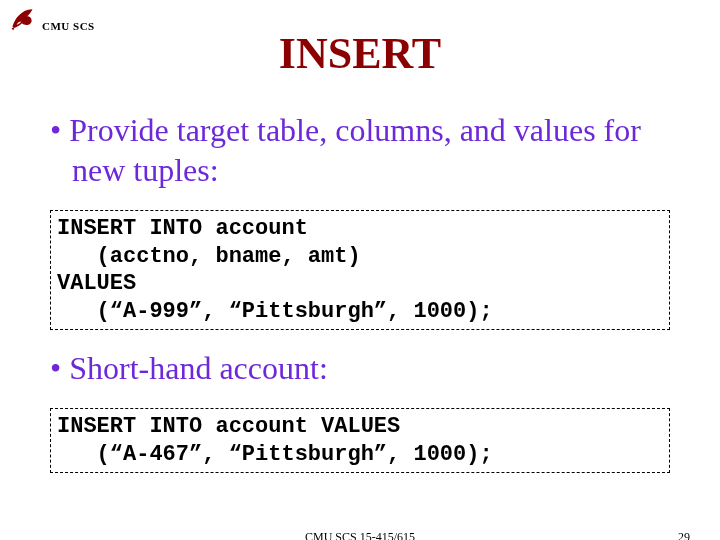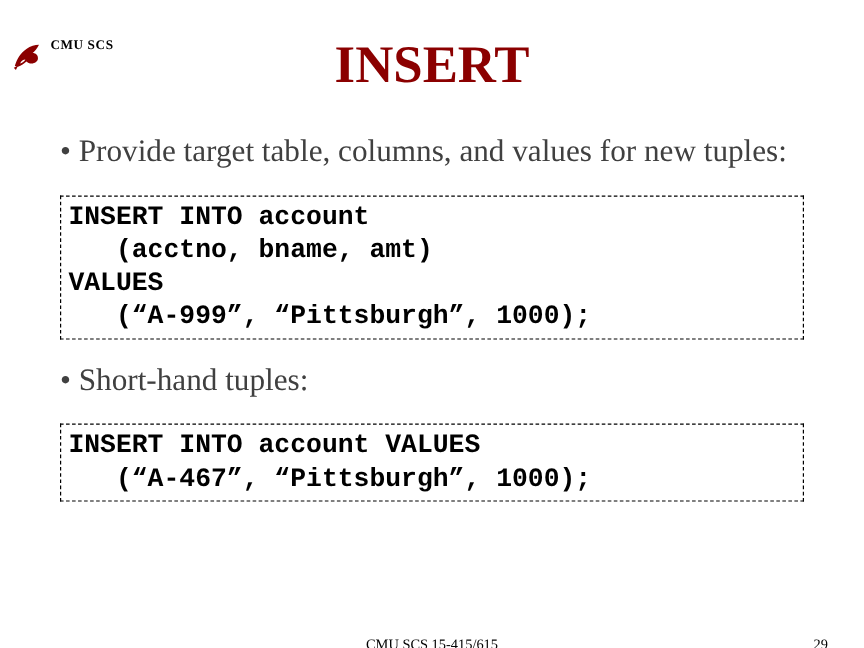--- a/index.html
+++ b/index.html
@@ -9,23 +9,22 @@
     background: #ffffff;
     font-family: "Times New Roman", Times, serif;
     position: relative;
     overflow: hidden;
   }
   .header {
     position: absolute;
     top: 4px;
     left: 8px;
     display: flex;
-    align-items: flex-start;
+    align-items: flex-end;
     gap: 6px;
-    margin-top: 28px;
   }
   .logo {
     width: 28px;
     height: 28px;
   }
   .header-label {
     font-size: 11px;
     font-weight: bold;
     color: #000;
     font-family: "Times New Roman", Times, serif;
@@ -42,22 +41,22 @@
     color: #8B0000;
     font-family: "Times New Roman", Times, serif;
   }
   .content {
     position: absolute;
     top: 110px;
     left: 50px;
     right: 50px;
   }
   .bullet {
-    font-size: 26px;
-    color: #404040;
+    font-size: 32px;
+    color: #6d28d9;
     line-height: 1.25;
     margin-bottom: 8px;
     padding-left: 22px;
     text-indent: -22px;
   }
   .bullet::before {
     content: "•  ";
   }
   .code-box {
     border: 1.5px dashed #000;
@@ -103,21 +102,21 @@
 </div>
 
 <div class="title">INSERT</div>
 
 <div class="content">
   <div class="bullet">Provide target table, columns, and values for new tuples:</div>
   <div class="code-box">INSERT INTO account
    (acctno, bname, amt)
 VALUES
    (“A-999”, “Pittsburgh”, 1000);</div>
-  <div class="bullet">Short-hand tuples:</div>
+  <div class="bullet">Short-hand account:</div>
   <div class="code-box">INSERT INTO account VALUES
    (“A-467”, “Pittsburgh”, 1000);</div>
 </div>
 
 <div class="footer">
   <span class="footer-center">CMU SCS 15-415/615</span>
   <span class="footer-right">29</span>
 </div>
 
 </body></html>

